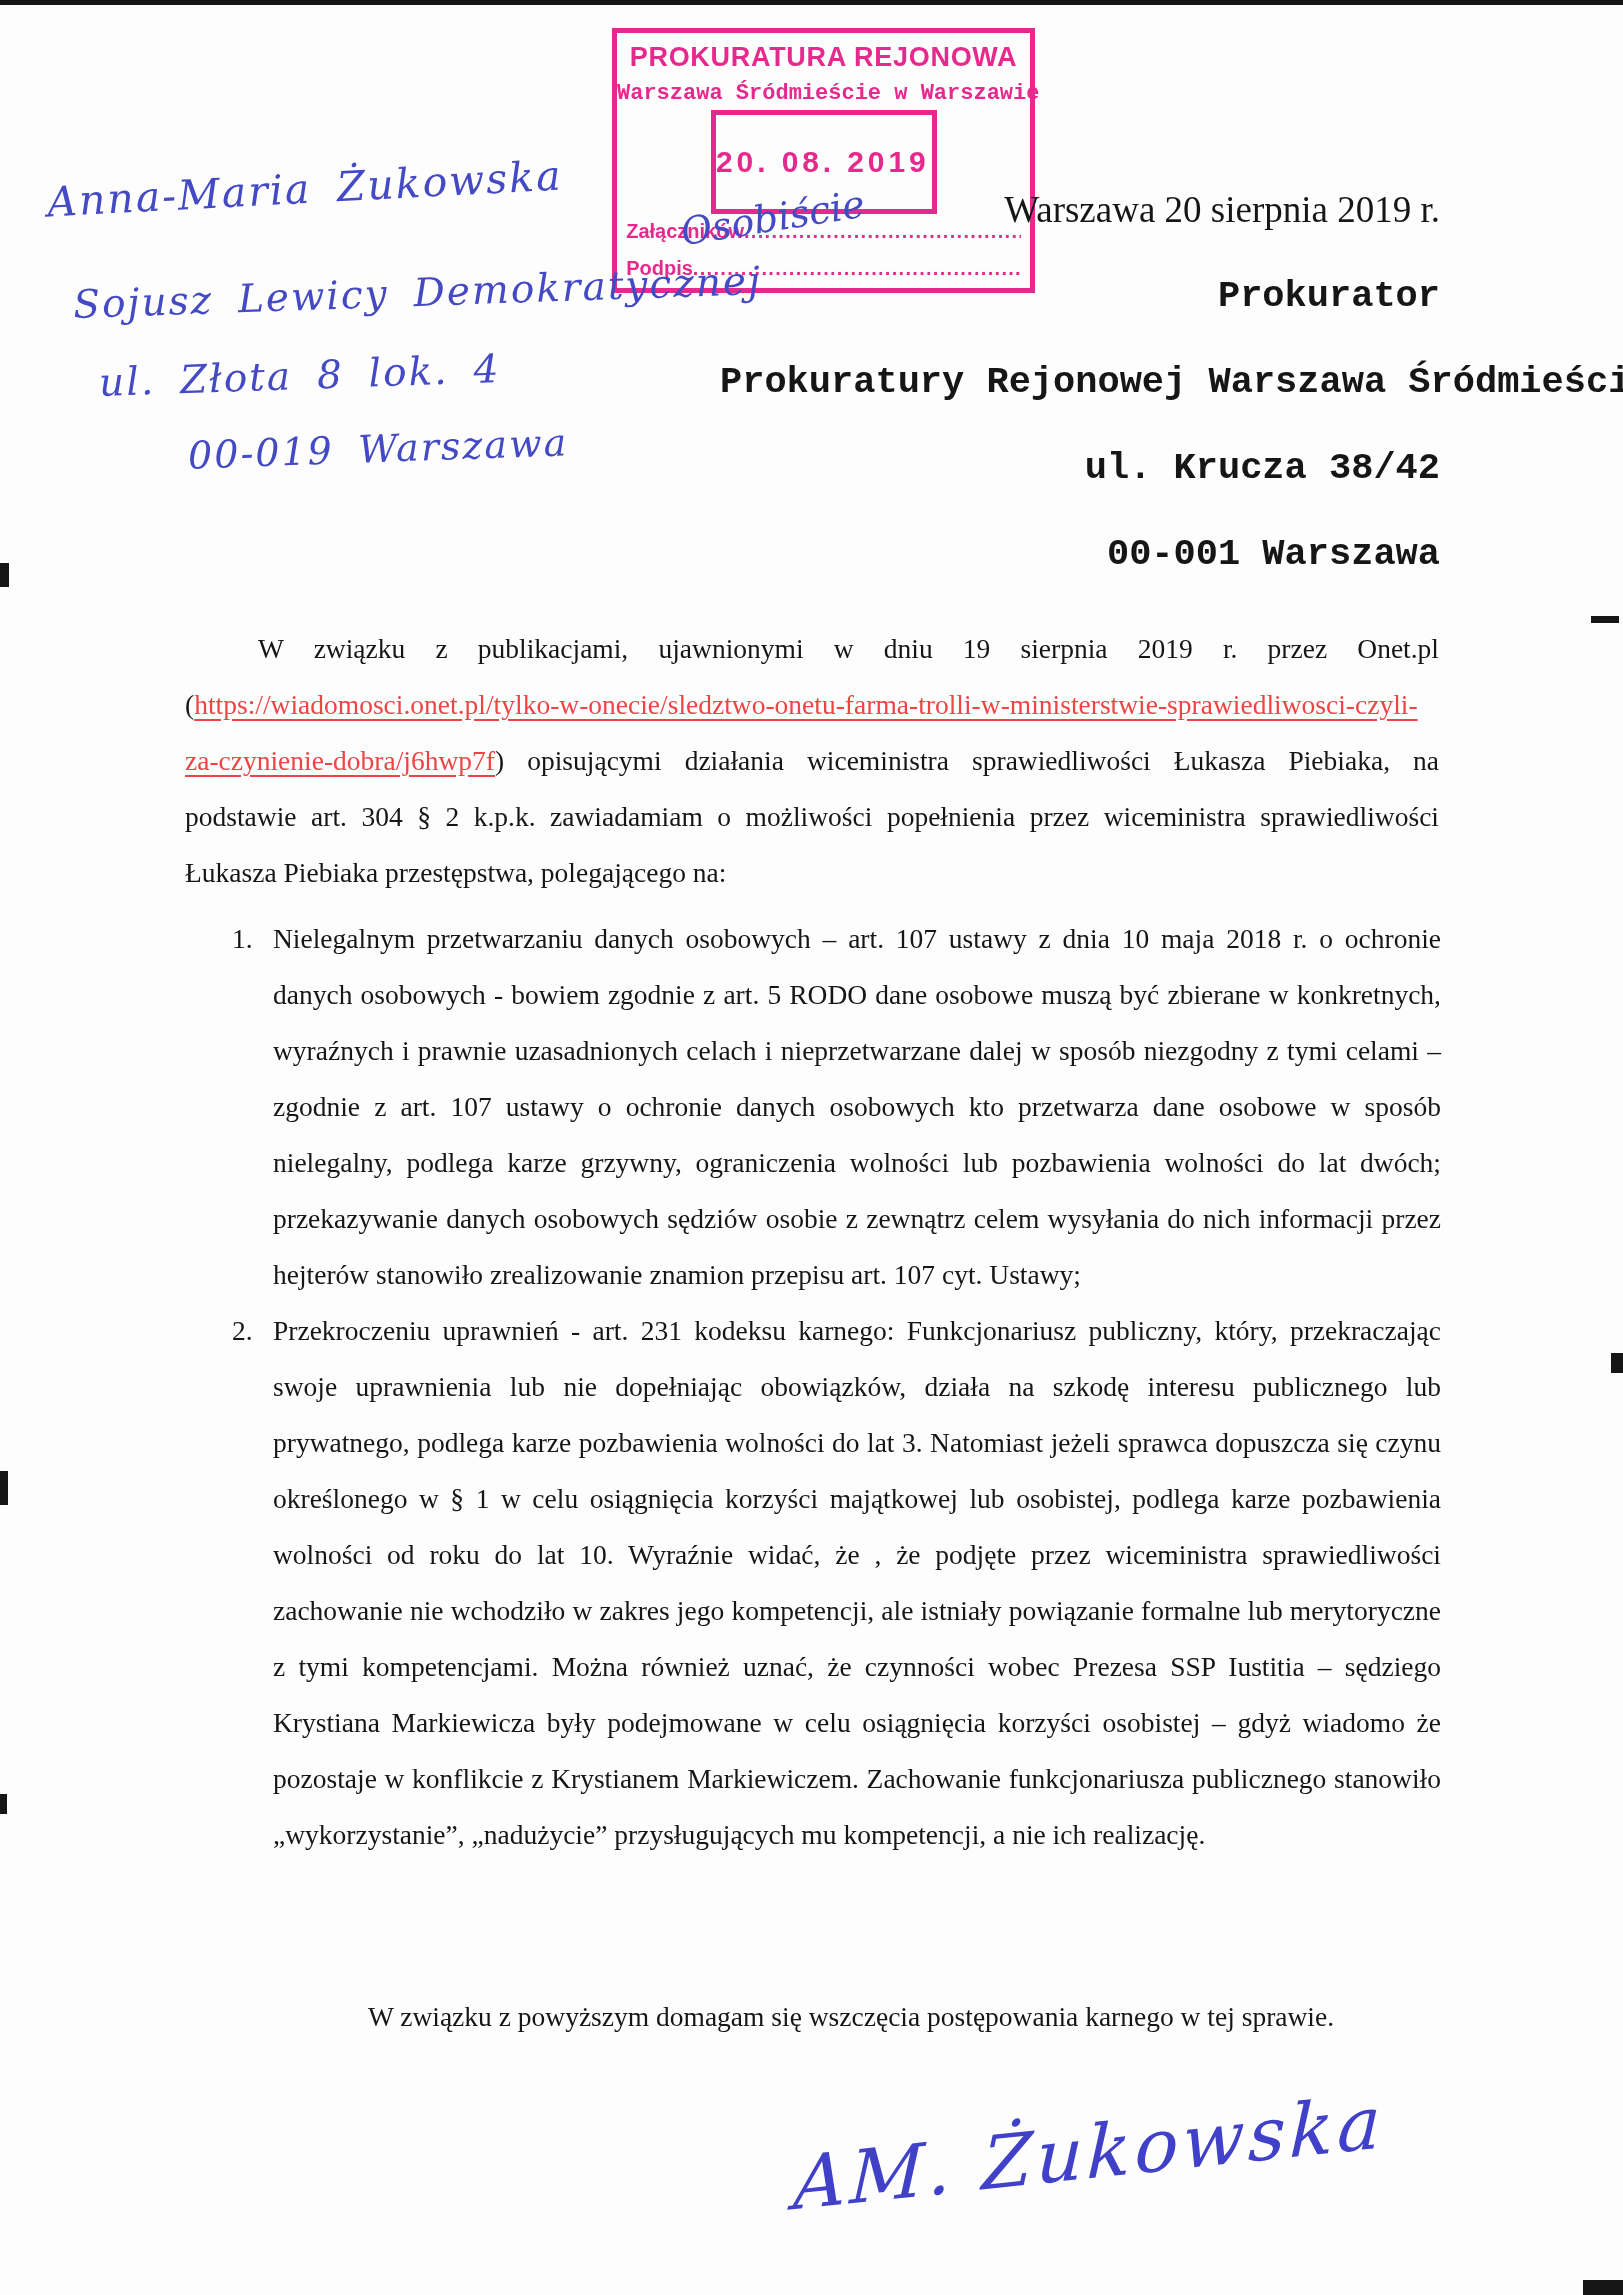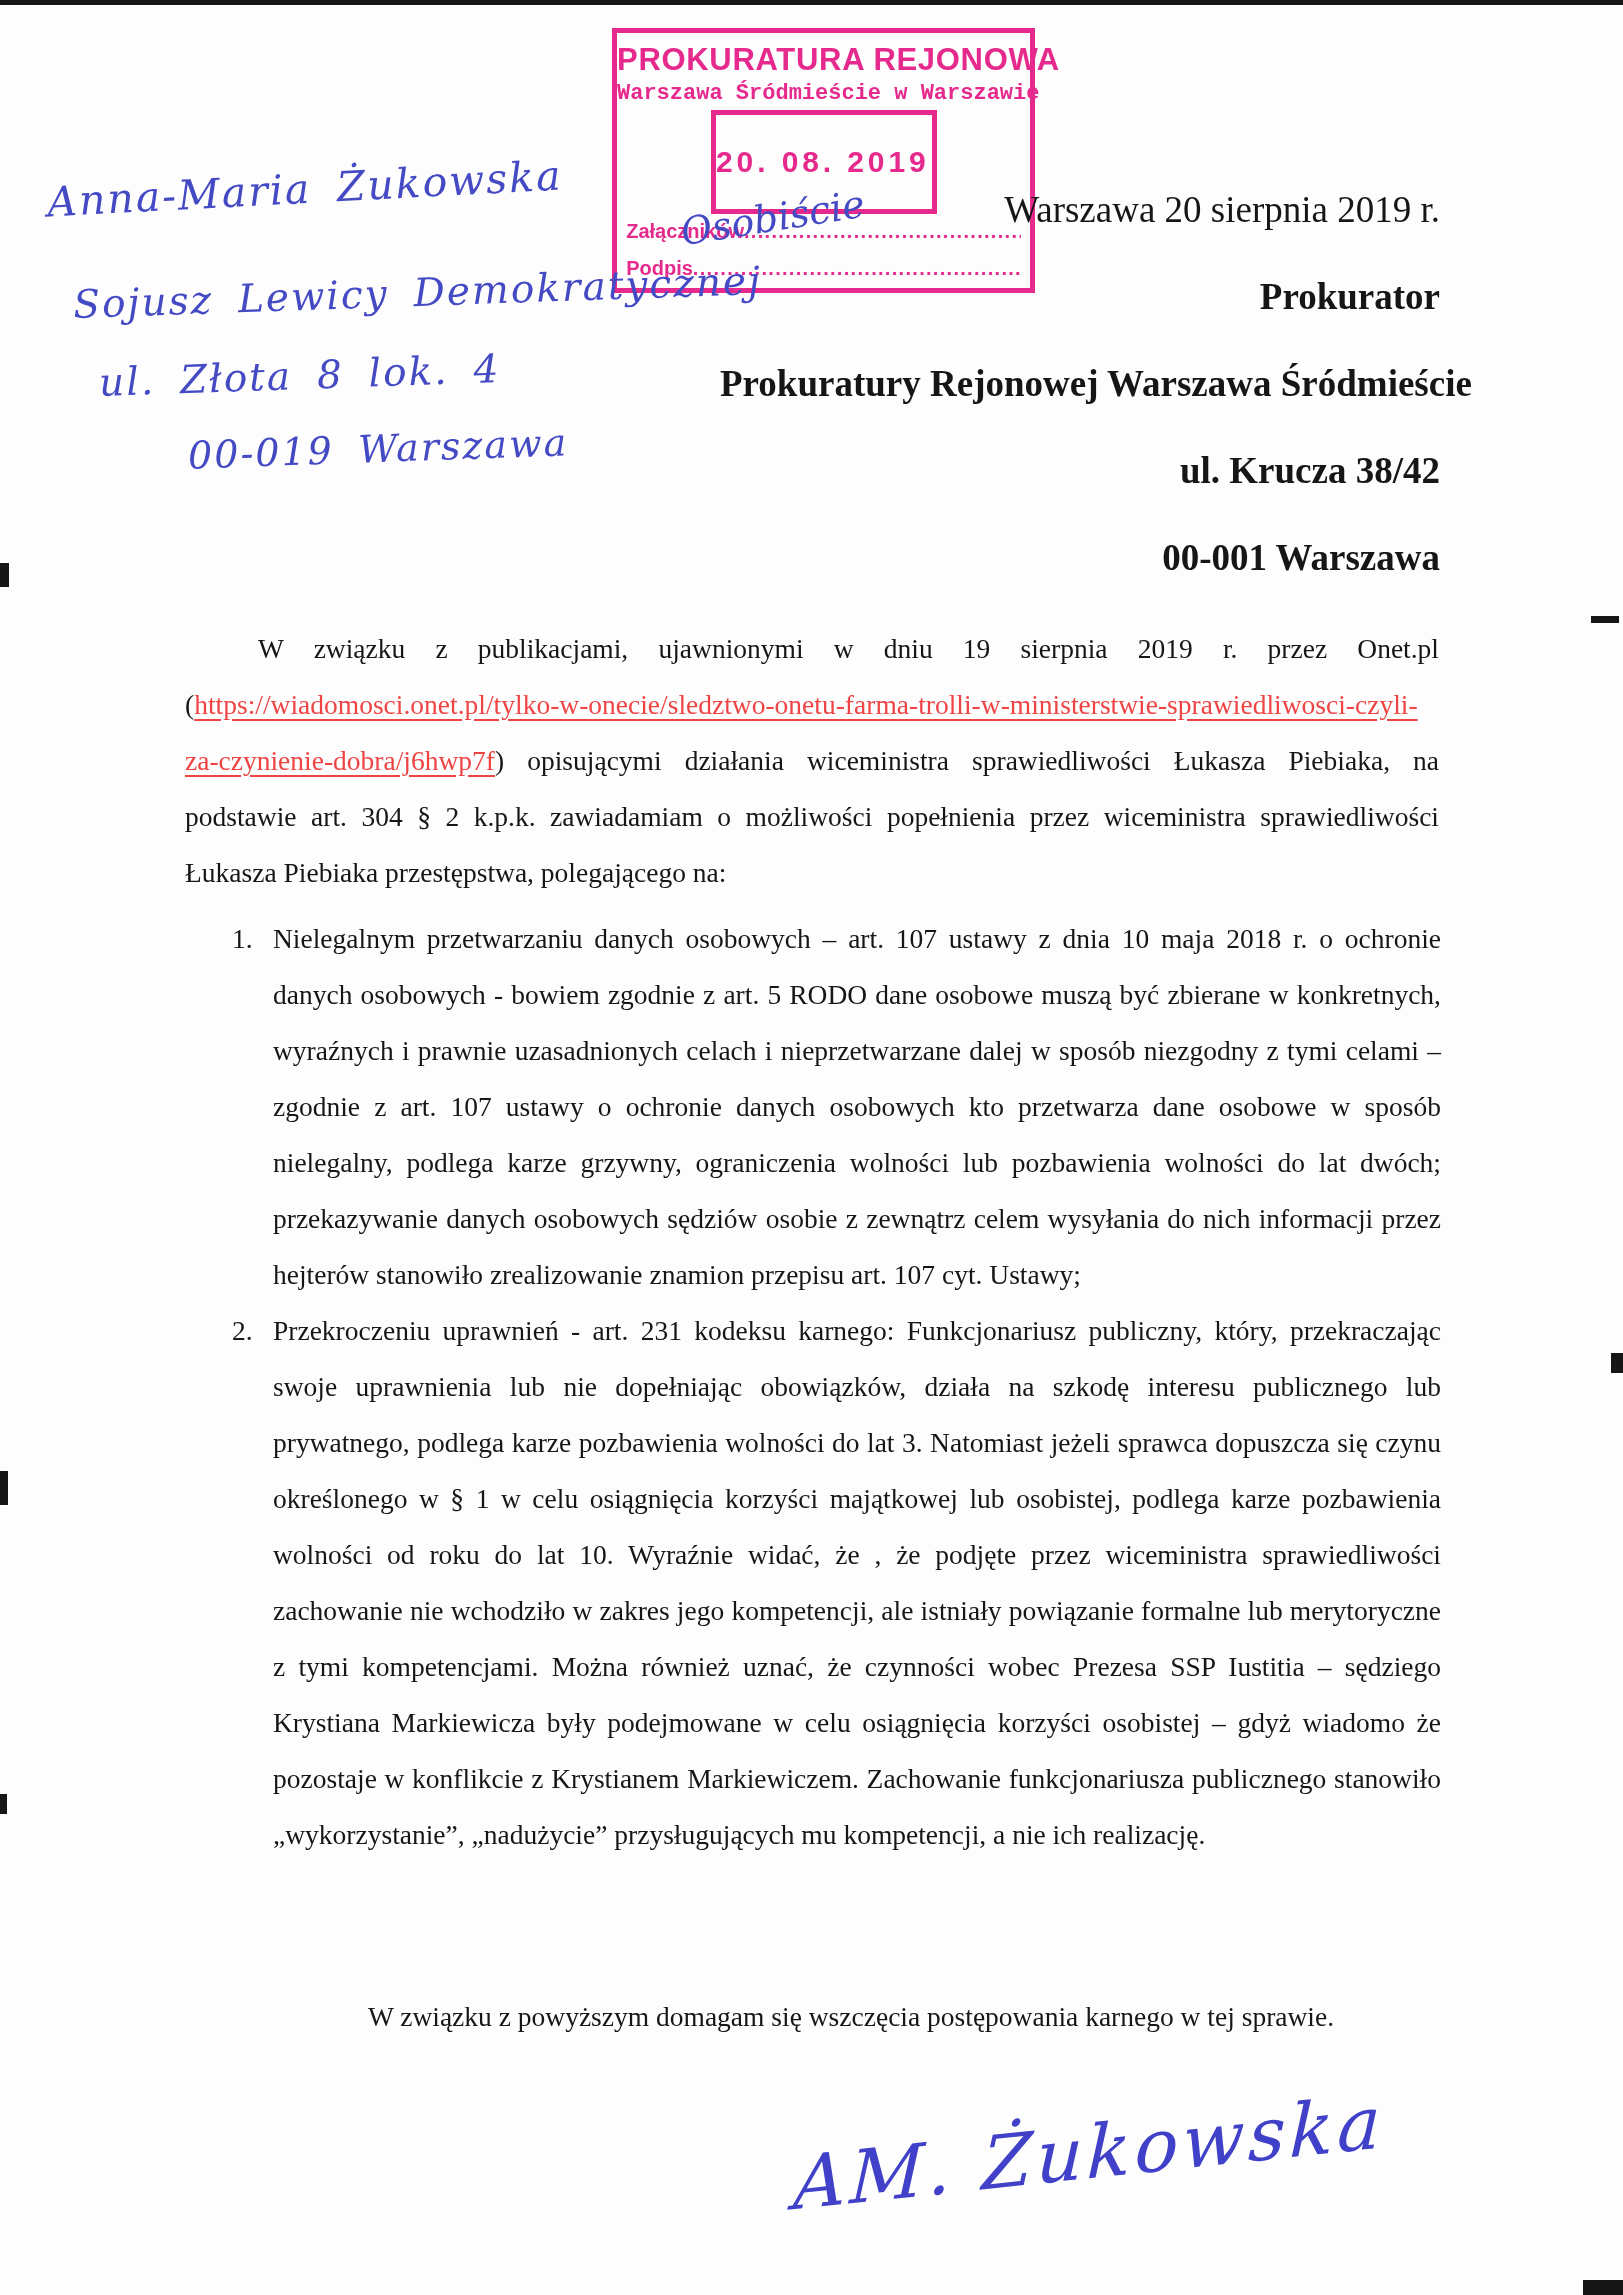--- a/index.html
+++ b/index.html
@@ -24,39 +24,39 @@
   .sender-line{letter-spacing:2px;word-spacing:10.5px;}
   
   #stamp{
     position:absolute;left:612px;top:27.5px;
     width:413px;height:255px;
     border:5.2px solid #e62a8d;
     color:#e62a8d;
     font-family:"Liberation Sans","DejaVu Sans",sans-serif;
     font-weight:bold;
   }
-  .stamp-title{position:absolute;top:9.2px;left:0;width:100%;text-align:center;font-size:31px;letter-spacing:0.7px;white-space:nowrap;}
+  .stamp-title{position:absolute;top:9.2px;left:0;width:100%;text-align:center;font-size:27px;letter-spacing:0.7px;white-space:nowrap;}
   .stamp-subtitle{position:absolute;top:48px;left:0;width:100%;text-align:center;font-size:22px;white-space:nowrap;font-family:Liberation Mono, monospace;}
   .stamp-datebox{
     position:absolute;left:94px;top:77px;width:216px;height:94px;
     border:5.2px solid #e62a8d;
     display:flex;align-items:center;
   }
   .stamp-date{font-size:30px;letter-spacing:3.9px;white-space:nowrap;}
   .stamp-row{position:absolute;left:9.2px;width:395px;font-size:20px;white-space:nowrap;overflow:hidden;}
   .stamp-row .dots{font-size:20px;letter-spacing:1.3px;}
   #stamp-attachments-row{top:187px;}
   #stamp-podpis-row{top:224px;}
   
   #recipient{
     position:absolute;left:720px;top:188px;width:720px;
     text-align:right;font-size:37px;
   }
   #recipient .r-line{margin-bottom:44px;white-space:nowrap;}
-  #recipient .bold{font-weight:bold;}
+  #recipient .bold{font-weight:bold;font-family:Liberation Mono, monospace;}
   
   .bodytext{
     position:absolute;
     font-size:27.5px;line-height:56px;
     text-align:justify;
   }
   #para1{left:185px;top:621px;width:1254px;text-indent:73px;}
   .doclink{color:#ef4444;text-decoration:underline;text-underline-offset:5.2px;}
   #allegations{position:absolute;left:232px;top:911px;width:1209px;}
   .alleg-item{display:flex;}

